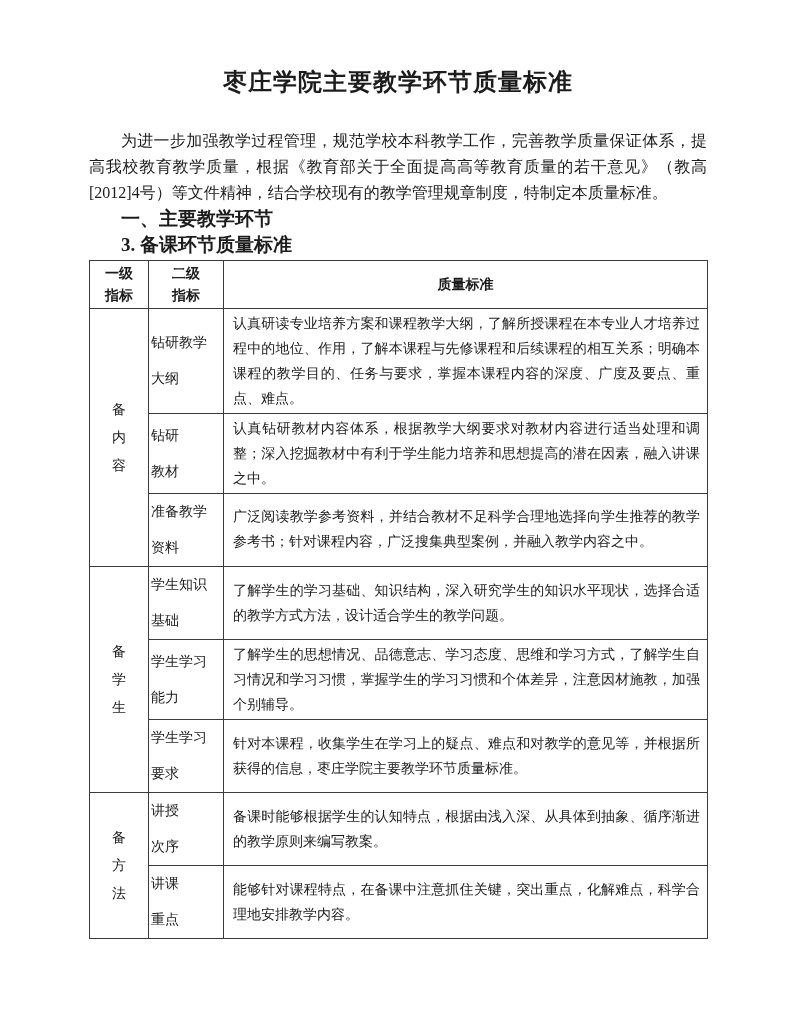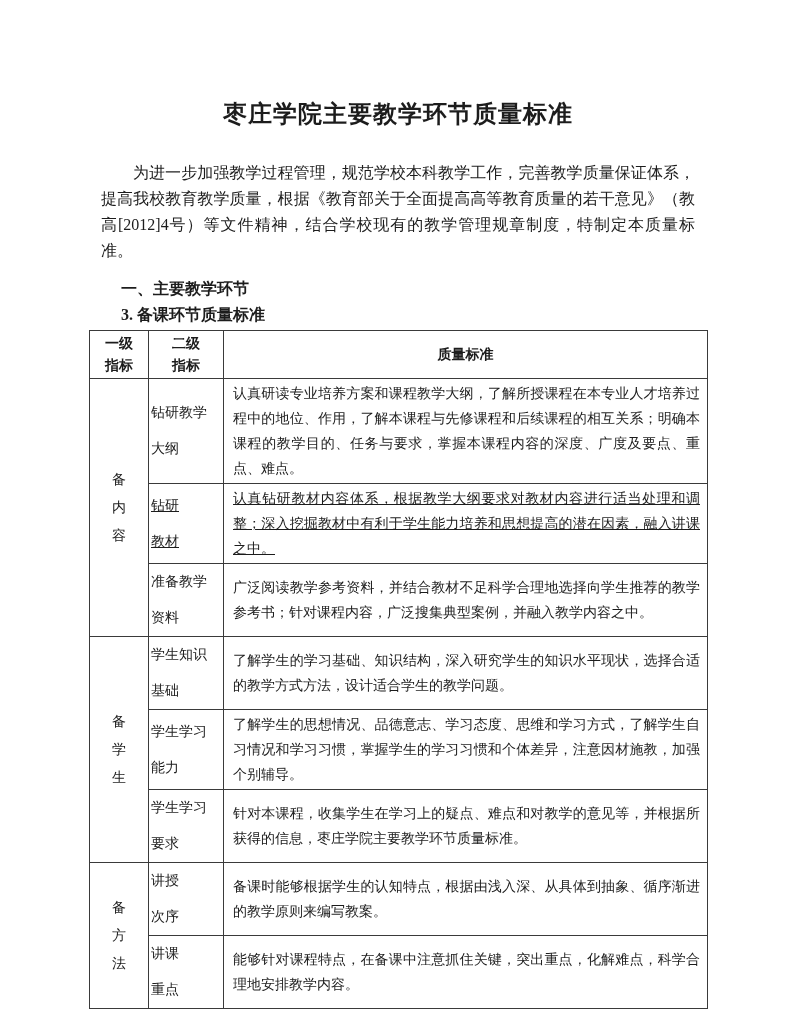--- a/index.html
+++ b/index.html
@@ -9,41 +9,41 @@
   }
   .page {
     position: relative;
     width: 795px;
     height: 1015px;
     margin: 0 auto;
     background: #ffffff;
     font-family: "Liberation Serif", "DejaVu Serif", serif;
     color: #1c1c1c;
     box-sizing: border-box;
-    padding: 100px 88px 0 89px;
+    padding: 68px 88px 0 89px;
     overflow: hidden;
   }
   .doc-title {
     margin: 0 0 32px 0;
     font-size: 24px;
     font-weight: bold;
     text-align: center;
     line-height: 28px;
     letter-spacing: 1px;
   }
   .body-para {
-    margin: 12px;
+    margin: 0;
     font-size: 16px;
     line-height: 26px;
     text-align: justify;
     text-indent: 2em;
   }
   .sec-heading, .sub-heading {
     margin: 0 0 0 32px;
-    font-size: 16px;
+    font-size: 19px;
     font-weight: bold;
     line-height: 26px;
   }
   table.quality-table {
     border-collapse: collapse;
     table-layout: fixed;
     width: 618px;
     margin-top: 2px;
     font-size: 14px;
     color: #1c1c1c;
@@ -75,22 +75,22 @@
     white-space: pre-line;
     padding: 0 2px;
   }
   td.std {
     text-align: justify;
     line-height: 25px;
     padding: 2px 7px 2px 9px;
     margin-top: 48px;
   }
   tr.r1 { height: 90px; }
-  tr.r2 { height: 74px; text-decoration: underline; }
-  tr.r3 { height: 72px; }
+  tr.r2 { height: 74px; }
+  tr.r3 { height: 72px; font-family: Liberation Mono, monospace; }
   tr.r4 { height: 54px; }
   tr.r5 { height: 76px; }
   tr.r6 { height: 55px; }
   tr.r7 { height: 50px; }
   tr.r8 { height: 54px; }
 </style>
 </head>
 <body>
 
 <div class="page">

